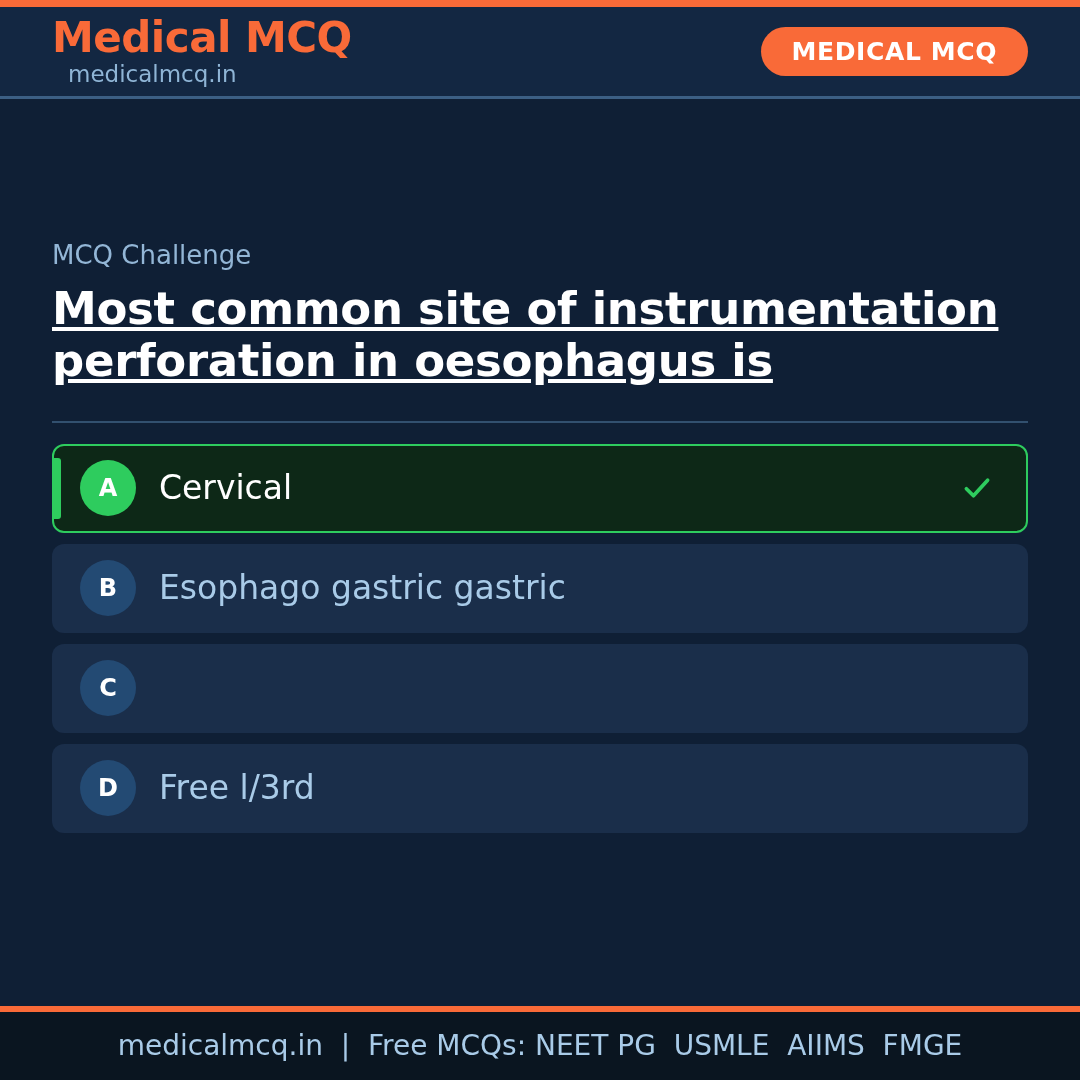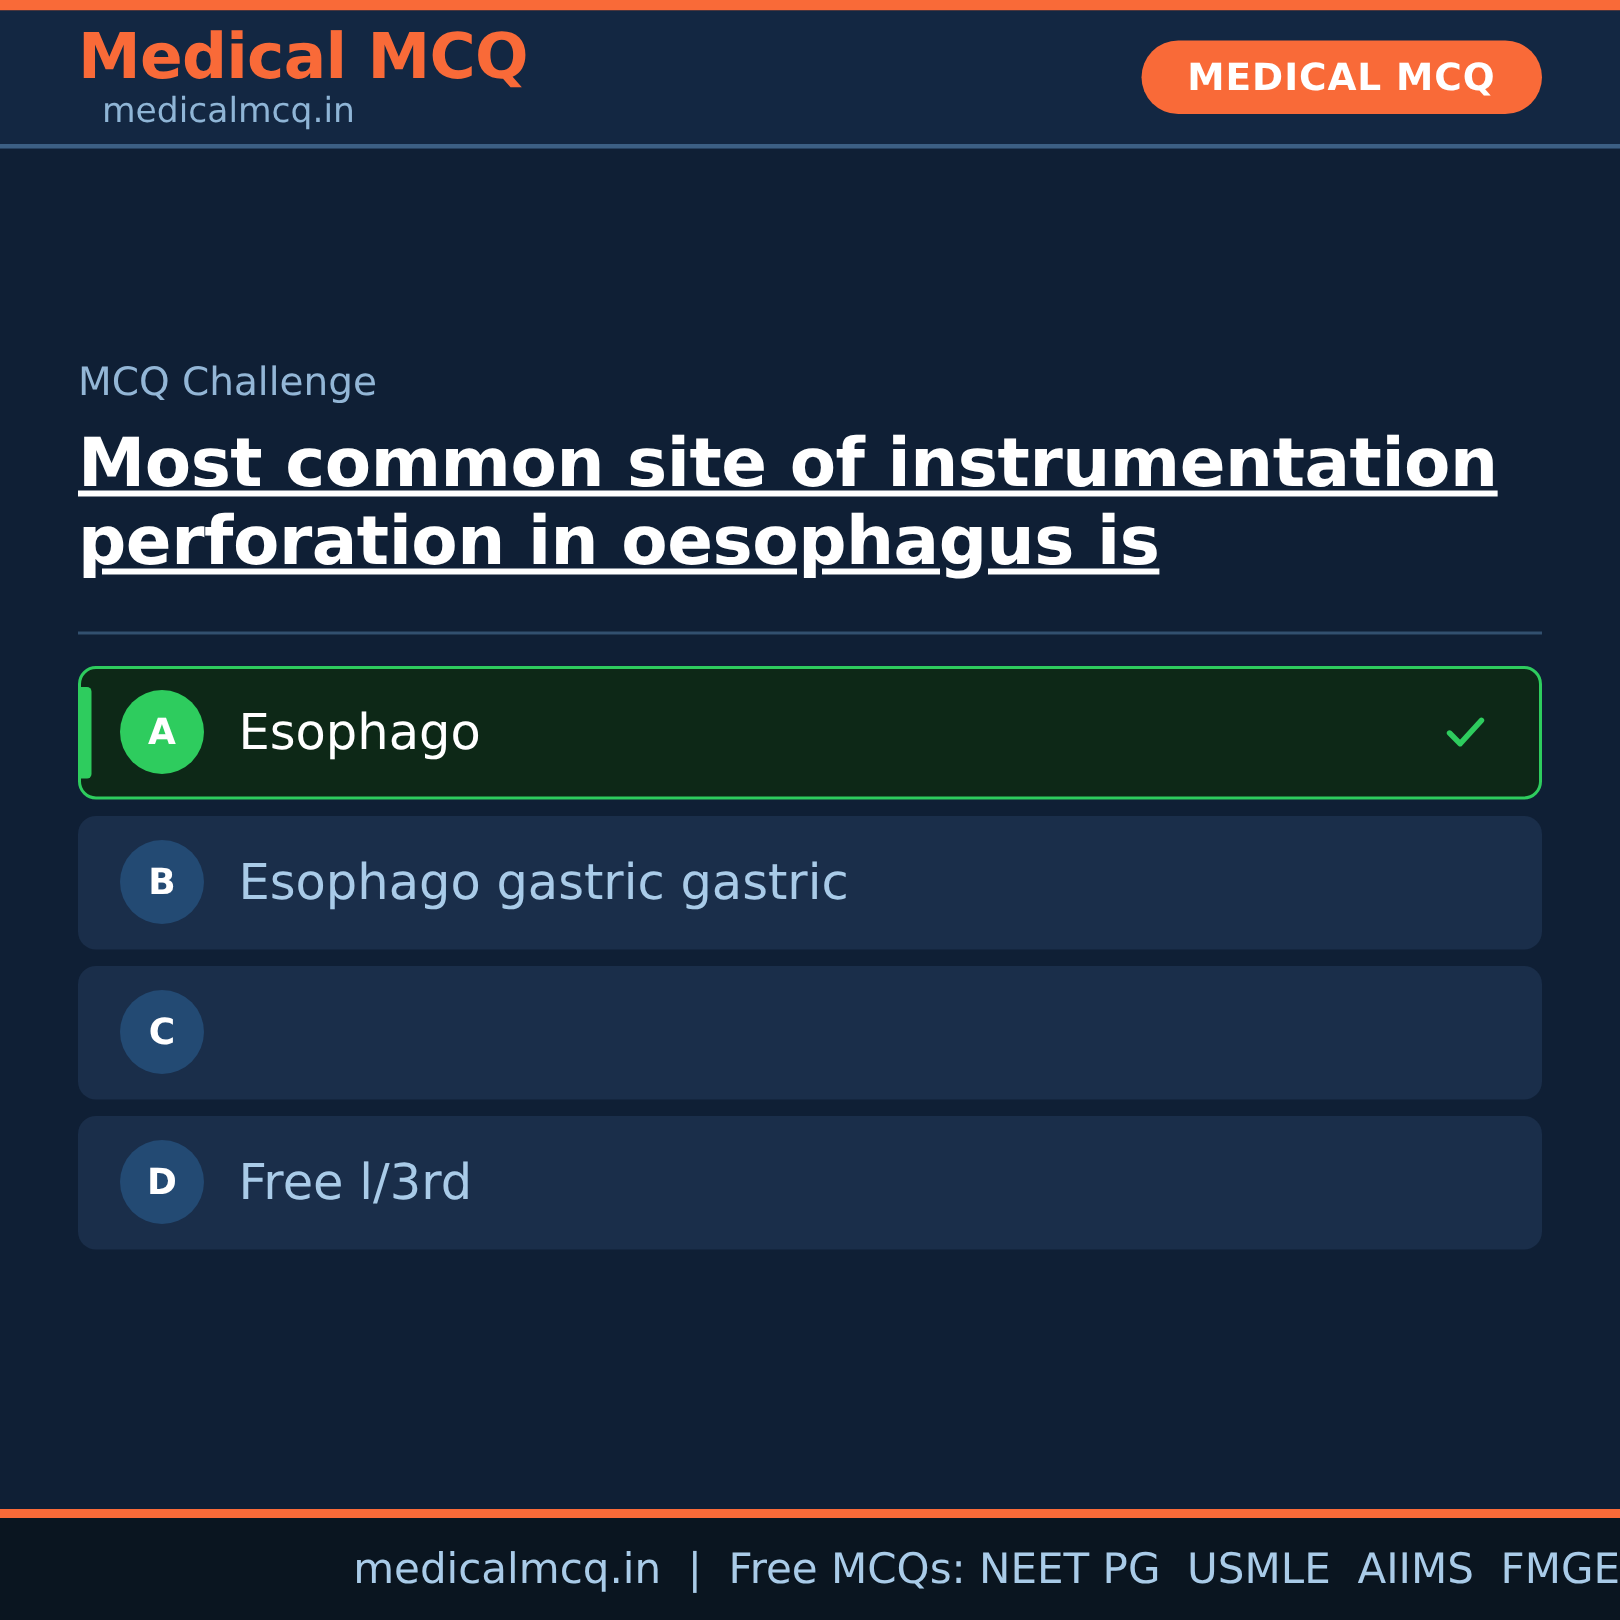--- a/index.html
+++ b/index.html
@@ -189,21 +189,21 @@
     width: 100%;
     background: #f96a38;
     flex: 0 0 auto;
   }
   .footer {
     height: 68px;
     flex: 0 0 auto;
     background: #0a1520;
     display: flex;
     align-items: center;
-    justify-content: flex-end;
+    justify-content: center;
     gap: 0;
   }
   .footer-text {
     font-size: 28px;
     color: #a9cbe8;
     line-height: 1;
     white-space: pre;
   }
 </style>
 </head>
@@ -227,21 +227,21 @@
       <div class="eyebrow">MCQ Challenge</div>
       <div class="question-text">Most common site of instrumentation perforation in oesophagus is</div>
 
       <div class="divider"></div>
 
       <div class="options">
 
         <div class="option correct">
           <div class="accent-bar"></div>
           <div class="opt-badge">A</div>
-          <div class="opt-text">Esophago</div>
+          <div class="opt-text">Cervical</div>
           <svg class="check-icon" viewBox="0 0 24 24">
             <path d="M4.5 12.5 L9.5 17.5 L19.5 6.5" fill="none" stroke="#2ecc5e" stroke-width="2.6" stroke-linecap="round" stroke-linejoin="round"></path>
           </svg>
         </div>
 
         <div class="option">
           <div class="opt-badge">B</div>
           <div class="opt-text">Esophago gastric gastric</div>
         </div>
 

